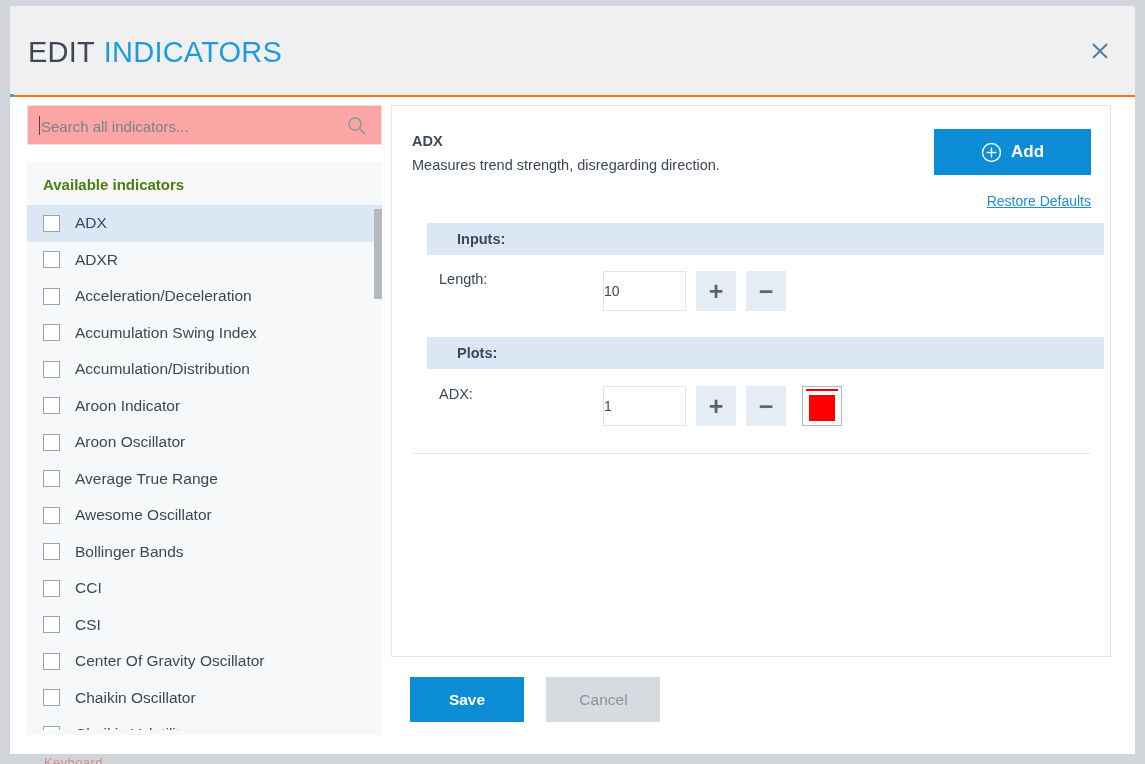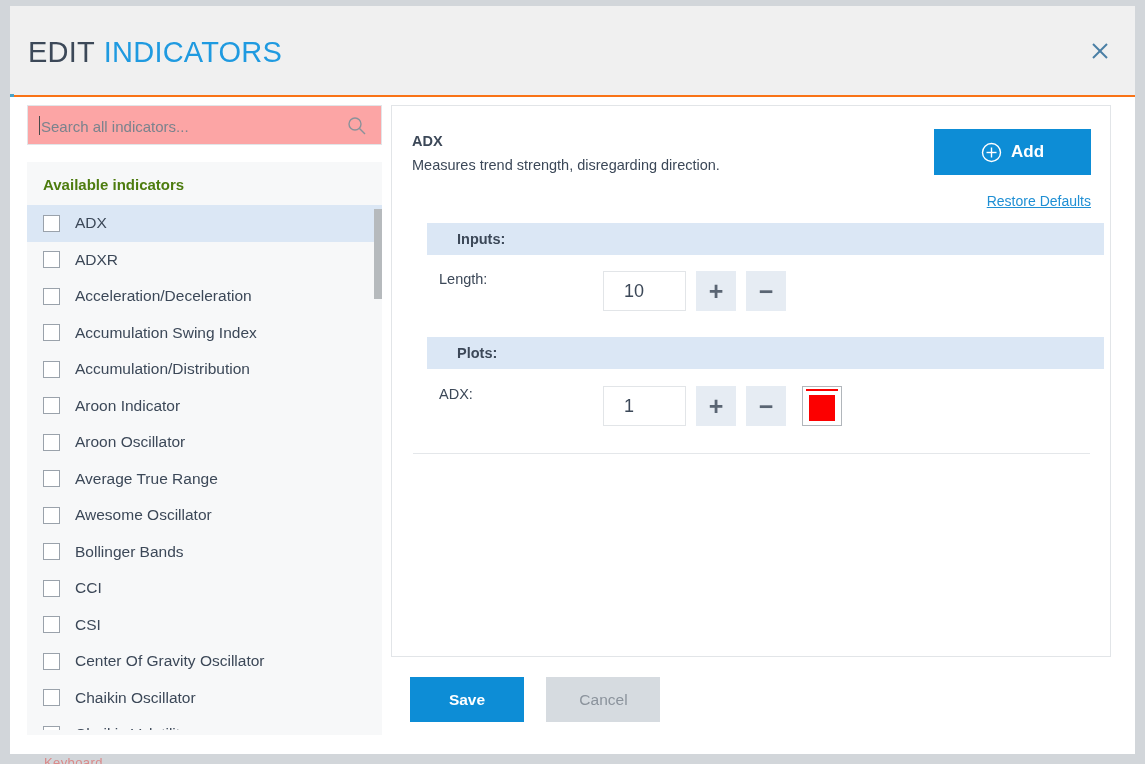--- a/index.html
+++ b/index.html
@@ -307,23 +307,23 @@
     font-size: 14.5px;
     color: #3c4858;
   }
   .num-input {
     width: 83px;
     height: 40px;
     border: 1px solid #e2e5e8;
     box-sizing: border-box;
     background: #ffffff;
     font-family: "Liberation Sans", sans-serif;
-    font-size: 18px;
-    color: #3c4858;
-    padding-left: 20px;
+    font-size: 14px;
+    color: #3c4858;
+    padding-left: 0;
     outline: none;
   }
   .step-btn {
     width: 40px;
     height: 40px;
     margin-left: 10px;
     background: #e6ecf3;
     border: 0;
     display: flex;
     align-items: center;

